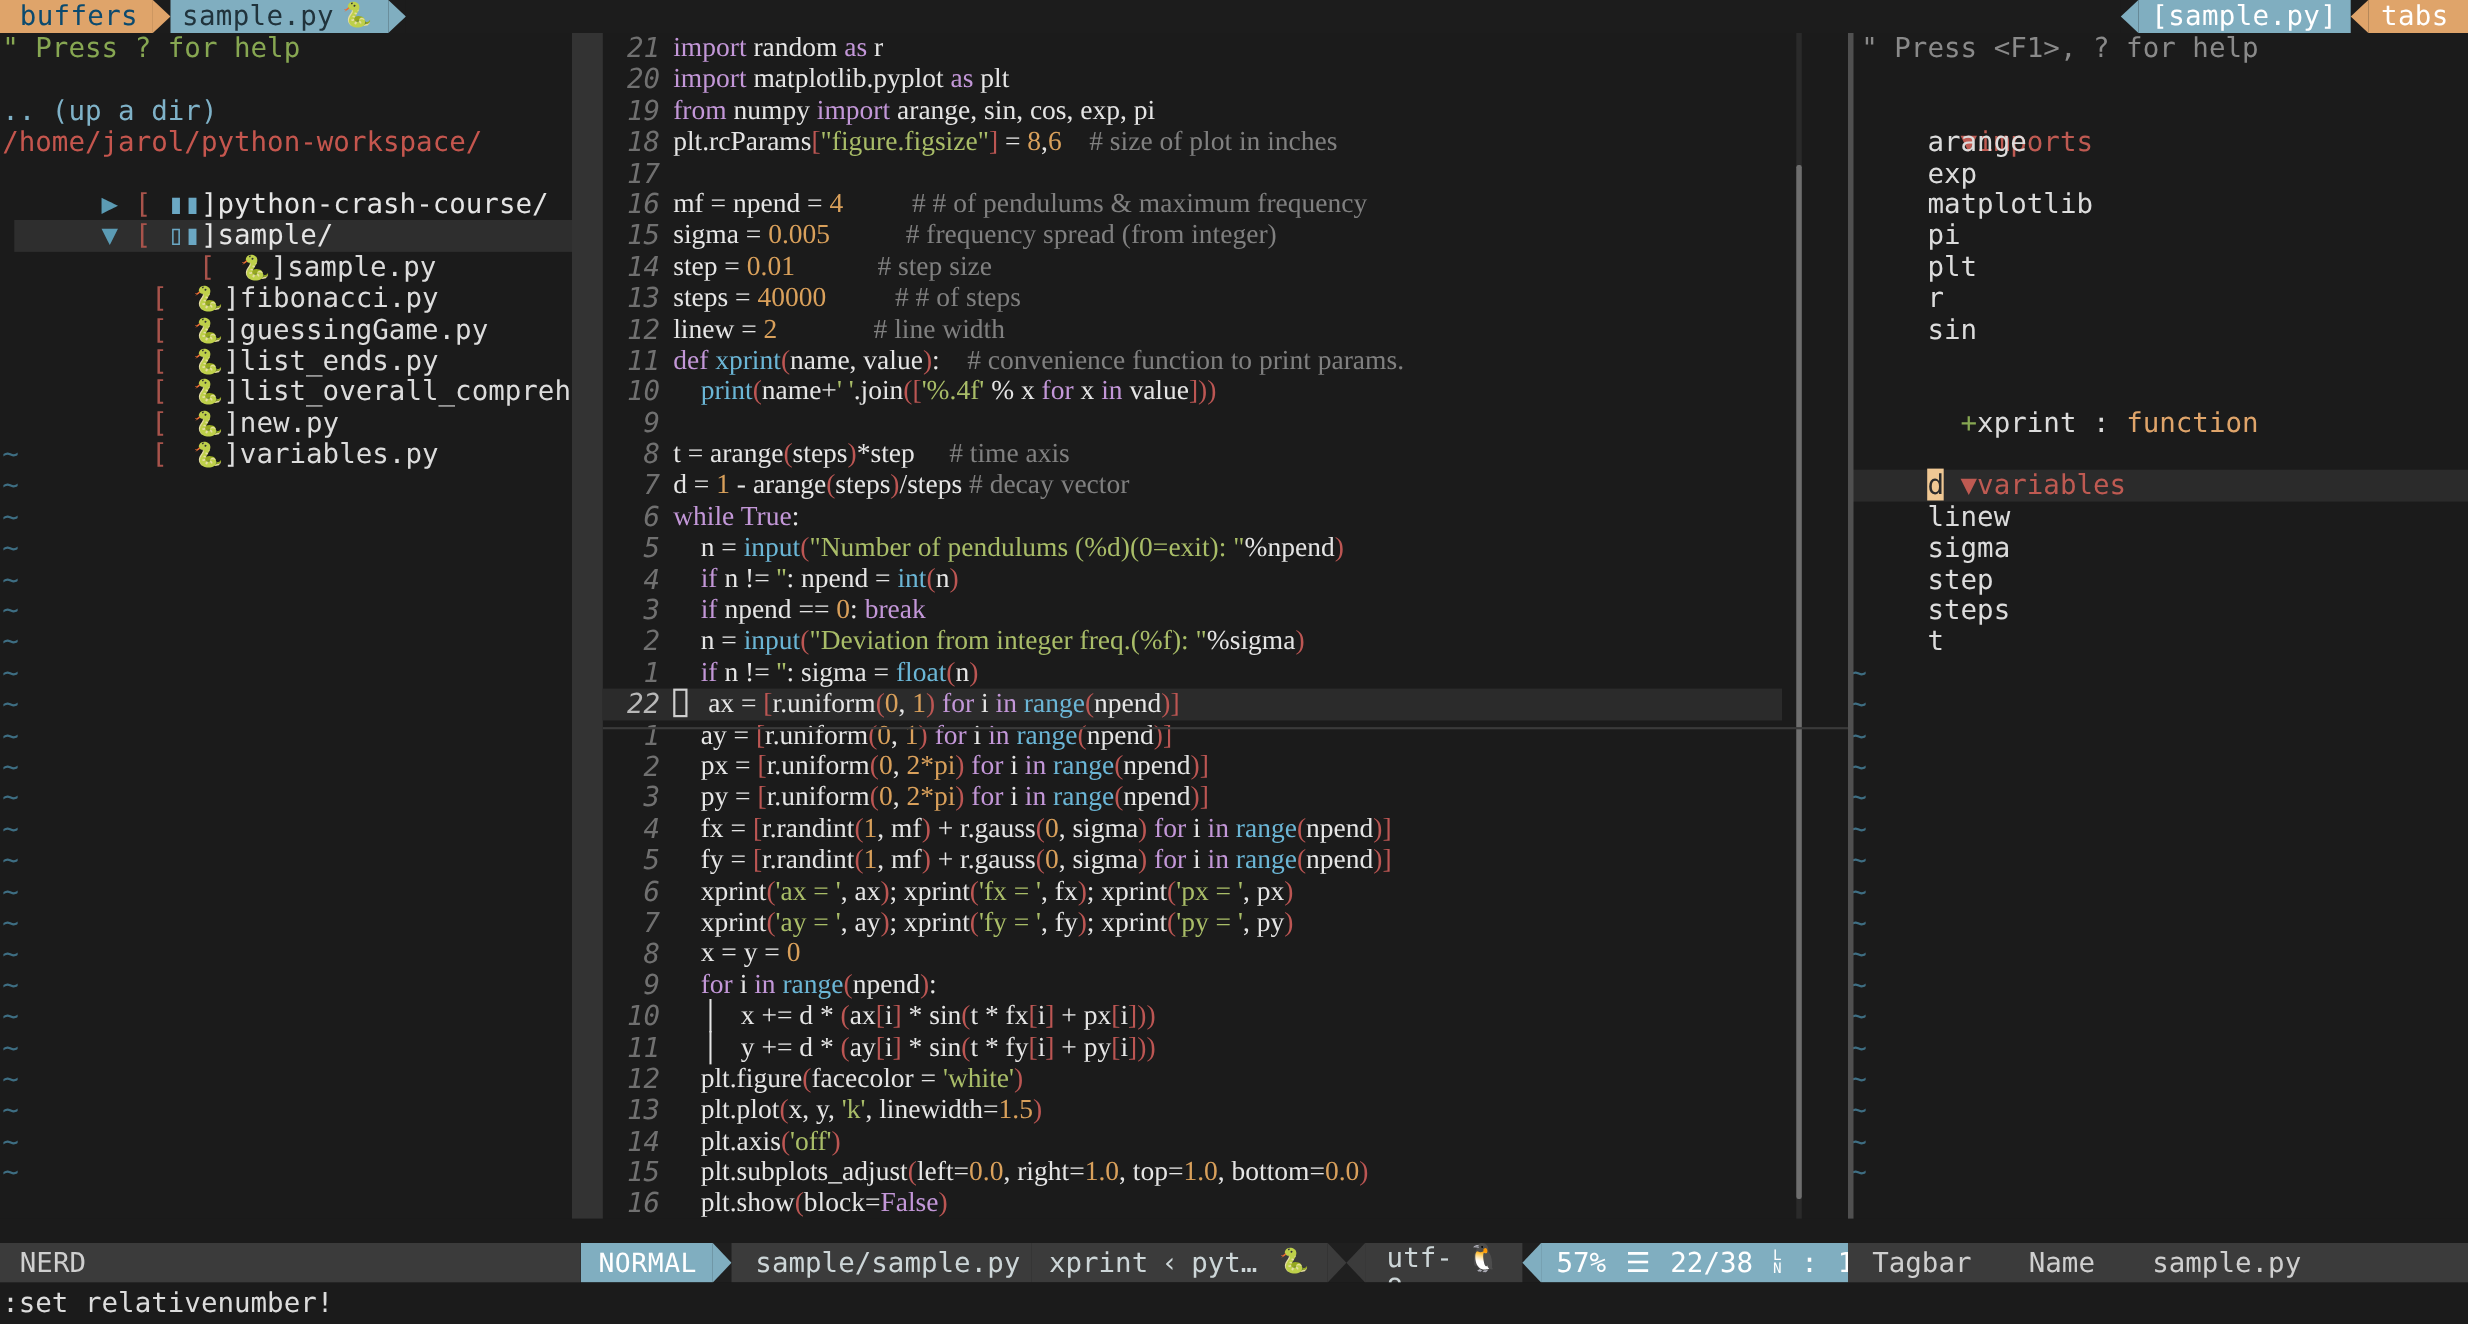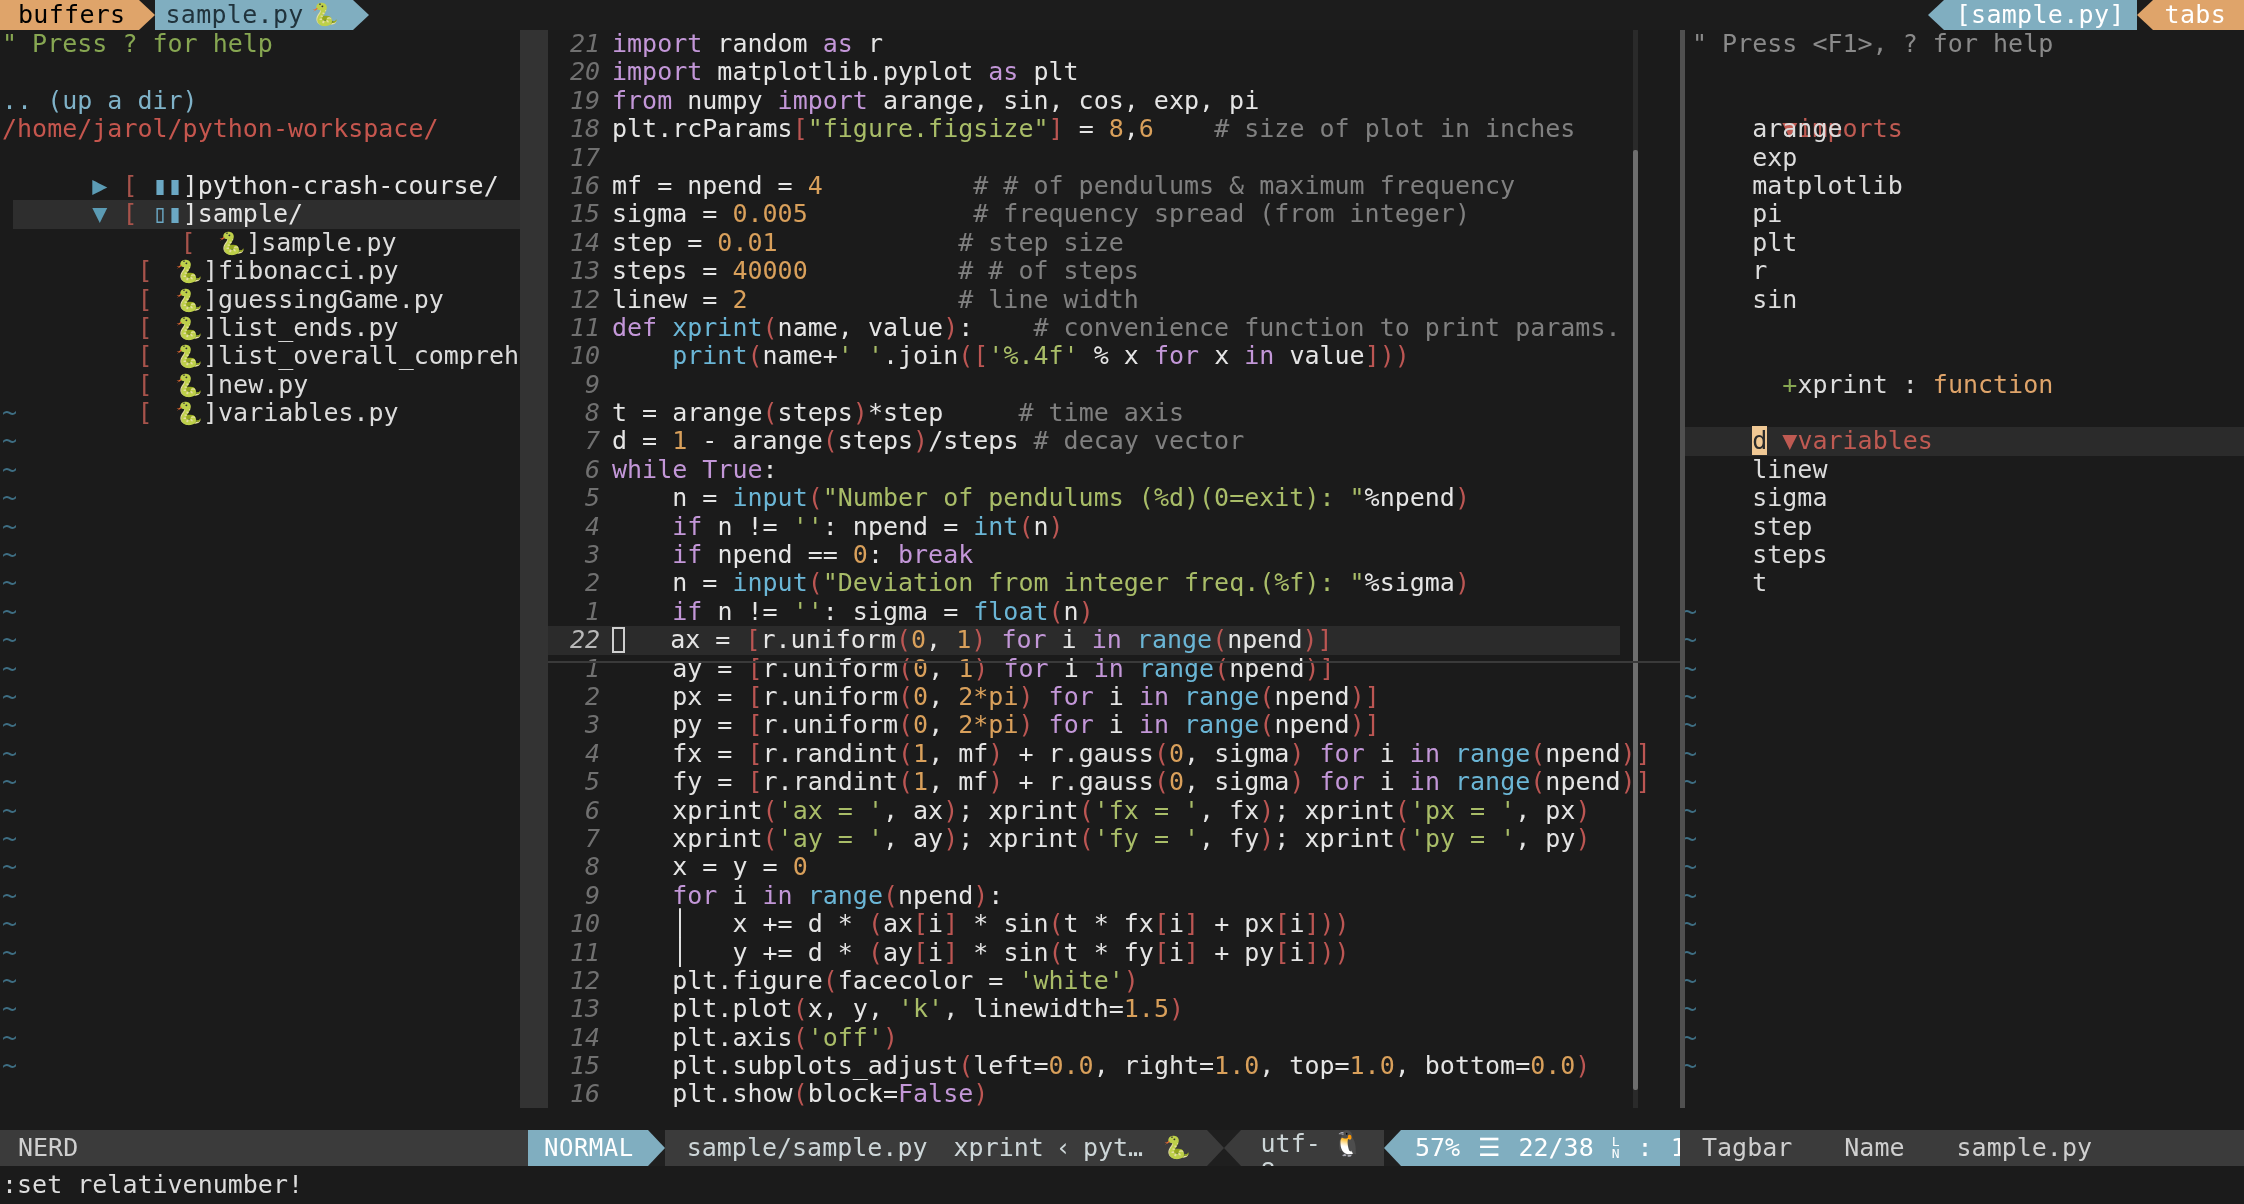--- a/index.html
+++ b/index.html
@@ -19,21 +19,21 @@
 
   
   .tabline {
     position: absolute; top: 0; left: 0; right: 0; height: 30px;
     background: #1c1c1c; display: flex; align-items: stretch;
   }
   .tab-seg {
     display: flex; align-items: center; height: 30px;
     padding: 0 14px 0 18px; font-size: 25px; letter-spacing: .3px;
   }
-  .tab-buffers { background: #dfa46a; color: #000000; }
+  .tab-buffers { background: #dfa46a; color: #0c4a6e; }
   .tab-arrow-orange {
     width: 0; height: 0; border-top: 15px solid transparent;
     border-bottom: 15px solid transparent; border-left: 16px solid #dfa46a;
   }
   .tab-file { background: #80aec0; color: #20333c; padding-left: 10px; }
   .tab-arrow-blue {
     width: 0; height: 0; border-top: 15px solid transparent;
     border-bottom: 15px solid transparent; border-left: 16px solid #80aec0;
   }
   .tab-spacer { flex: 1; background: #1c1c1c; }
@@ -78,21 +78,21 @@
   .ed-codewrap { position: absolute; left: 28px; top: 0; right: 60px; bottom: 0; }
   .code-line {
     height: 28.4px; white-space: pre; font-size: 25px; display: flex;
     align-items: flex-start;
   }
   .lnum {
     display: inline-block; width: 64px; text-align: right; color: #707070;
     flex: 0 0 64px; padding-right: 12px; box-sizing: border-box; font-style: italic;
   }
   .lnum.cur { color: #b8b8b8; }
-  .ctext { flex: 1; white-space: pre; }
+  .ctext { flex: 1; white-space: pre; font-family: Liberation Serif, serif; }
   .cl-cur { background: #2b2b2b; }
   
   .s-kw   { color: #c397d8; }
   .s-func { color: #6bb6d6; }
   .s-str  { color: #a9bd68; }
   .s-num  { color: #d9a05b; }
   .s-com  { color: #808080; }
   .s-punc { color: #bc5653; }
   .s-id   { color: #e5e5e5; }
   .s-bool { color: #c397d8; }

